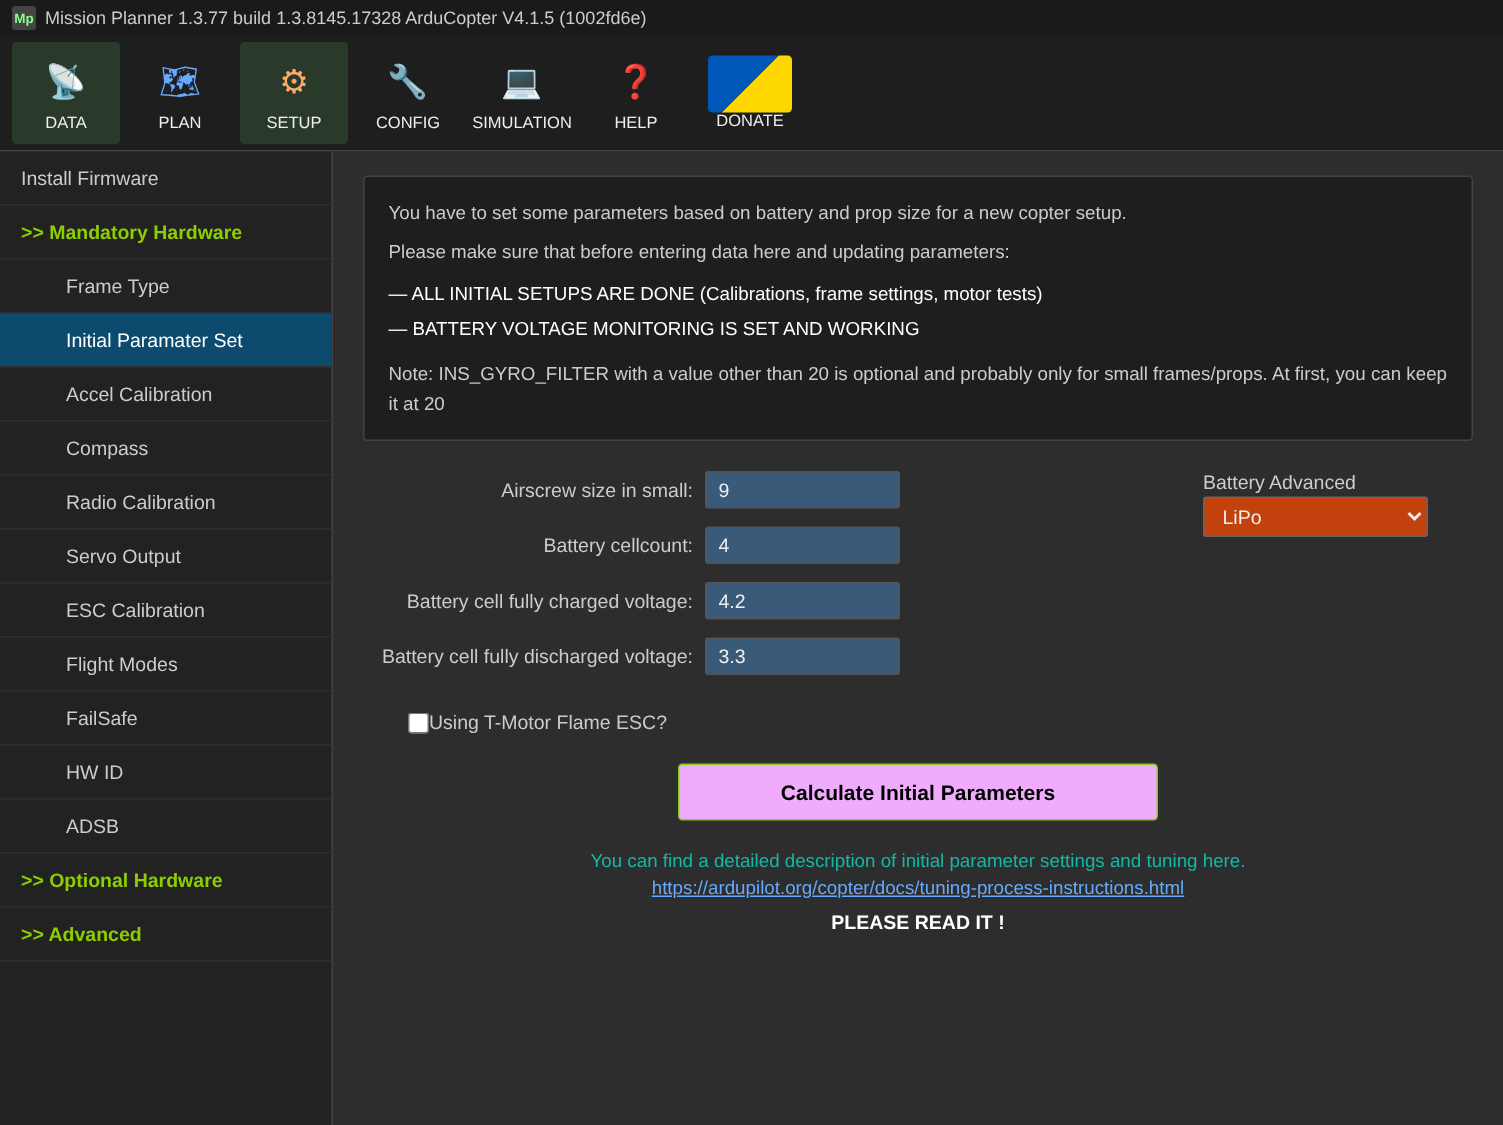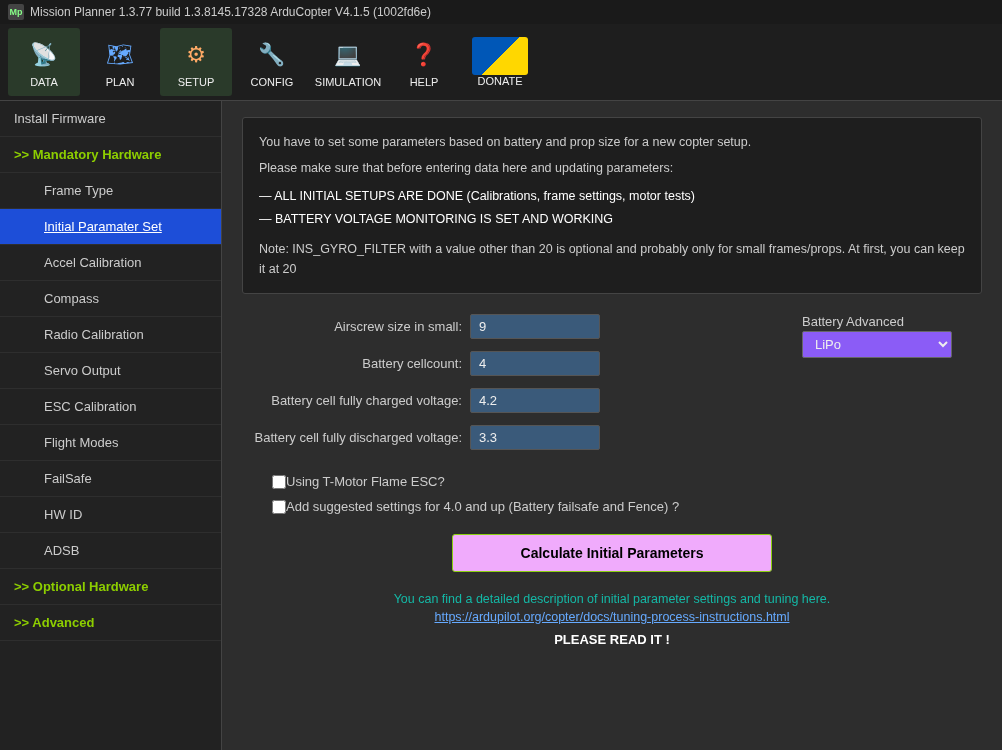--- a/index.html
+++ b/index.html
@@ -73,21 +73,21 @@
       flex-shrink: 0;
       overflow-y: auto;
     }
     .sidebar-item {
       padding: 10px 14px;
       color: #ccc;
       font-size: 13px;
       cursor: pointer;
       border-bottom: 1px solid #2e2e2e;
     }
-    .sidebar-item.active { background: #1d4ed8; color: #fff; text-decoration: underline; }
+    .sidebar-item.active { background: #0c4a6e; color: #fff; }
     .sidebar-item.section-header { color: #8dce00; font-weight: bold; font-size: 13px; }
     .sidebar-item.sub { padding-left: 44px; }
     .sidebar-item.sub2 { padding-left: 14px; }
 
     
     #content {
       flex: 1;
       background: #2d2d2d;
       padding: 16px 20px;
       overflow-y: auto;
@@ -124,21 +124,21 @@
       font-size: 13px;
       width: 130px;
       border-radius: 2px;
     }
     .battery-chemistry-label {
       color: #ccc;
       font-size: 13px;
       margin-bottom: 2px;
     }
     .battery-chemistry-select {
-      background: #8b5cf6;
+      background: #c2410c;
       border: 1px solid #666;
       color: #eee;
       padding: 4px 8px;
       font-size: 13px;
       width: 150px;
       border-radius: 2px;
     }
 
     .checkbox-row {
       display: flex;
@@ -336,24 +336,20 @@
           <option>NiMH</option>
           <option>NiCd</option>
         </select>
       </div>
     </div>
 
     <div class="checkbox-row">
       <input type="checkbox" id="cb1" style="">
       <label for="cb1" class="checkbox-label">Using T-Motor Flame ESC?</label>
     </div>
-    <div class="checkbox-row">
-      <input type="checkbox" id="cb2" style="">
-      <label for="cb2" class="checkbox-label">Add suggested settings for 4.0 and up (Battery failsafe and Fence) ?</label>
-    </div>
 
     <button class="calc-btn">
       <span>Calculate Initial Parameters</span>
     </button>
 
     <div class="footer-text">You can find a detailed description of initial parameter settings and tuning here.</div>
     <a class="footer-link">https://ardupilot.org/copter/docs/tuning-process-instructions.html</a>
     <div class="footer-read">PLEASE READ IT !</div>
 
   </div>

